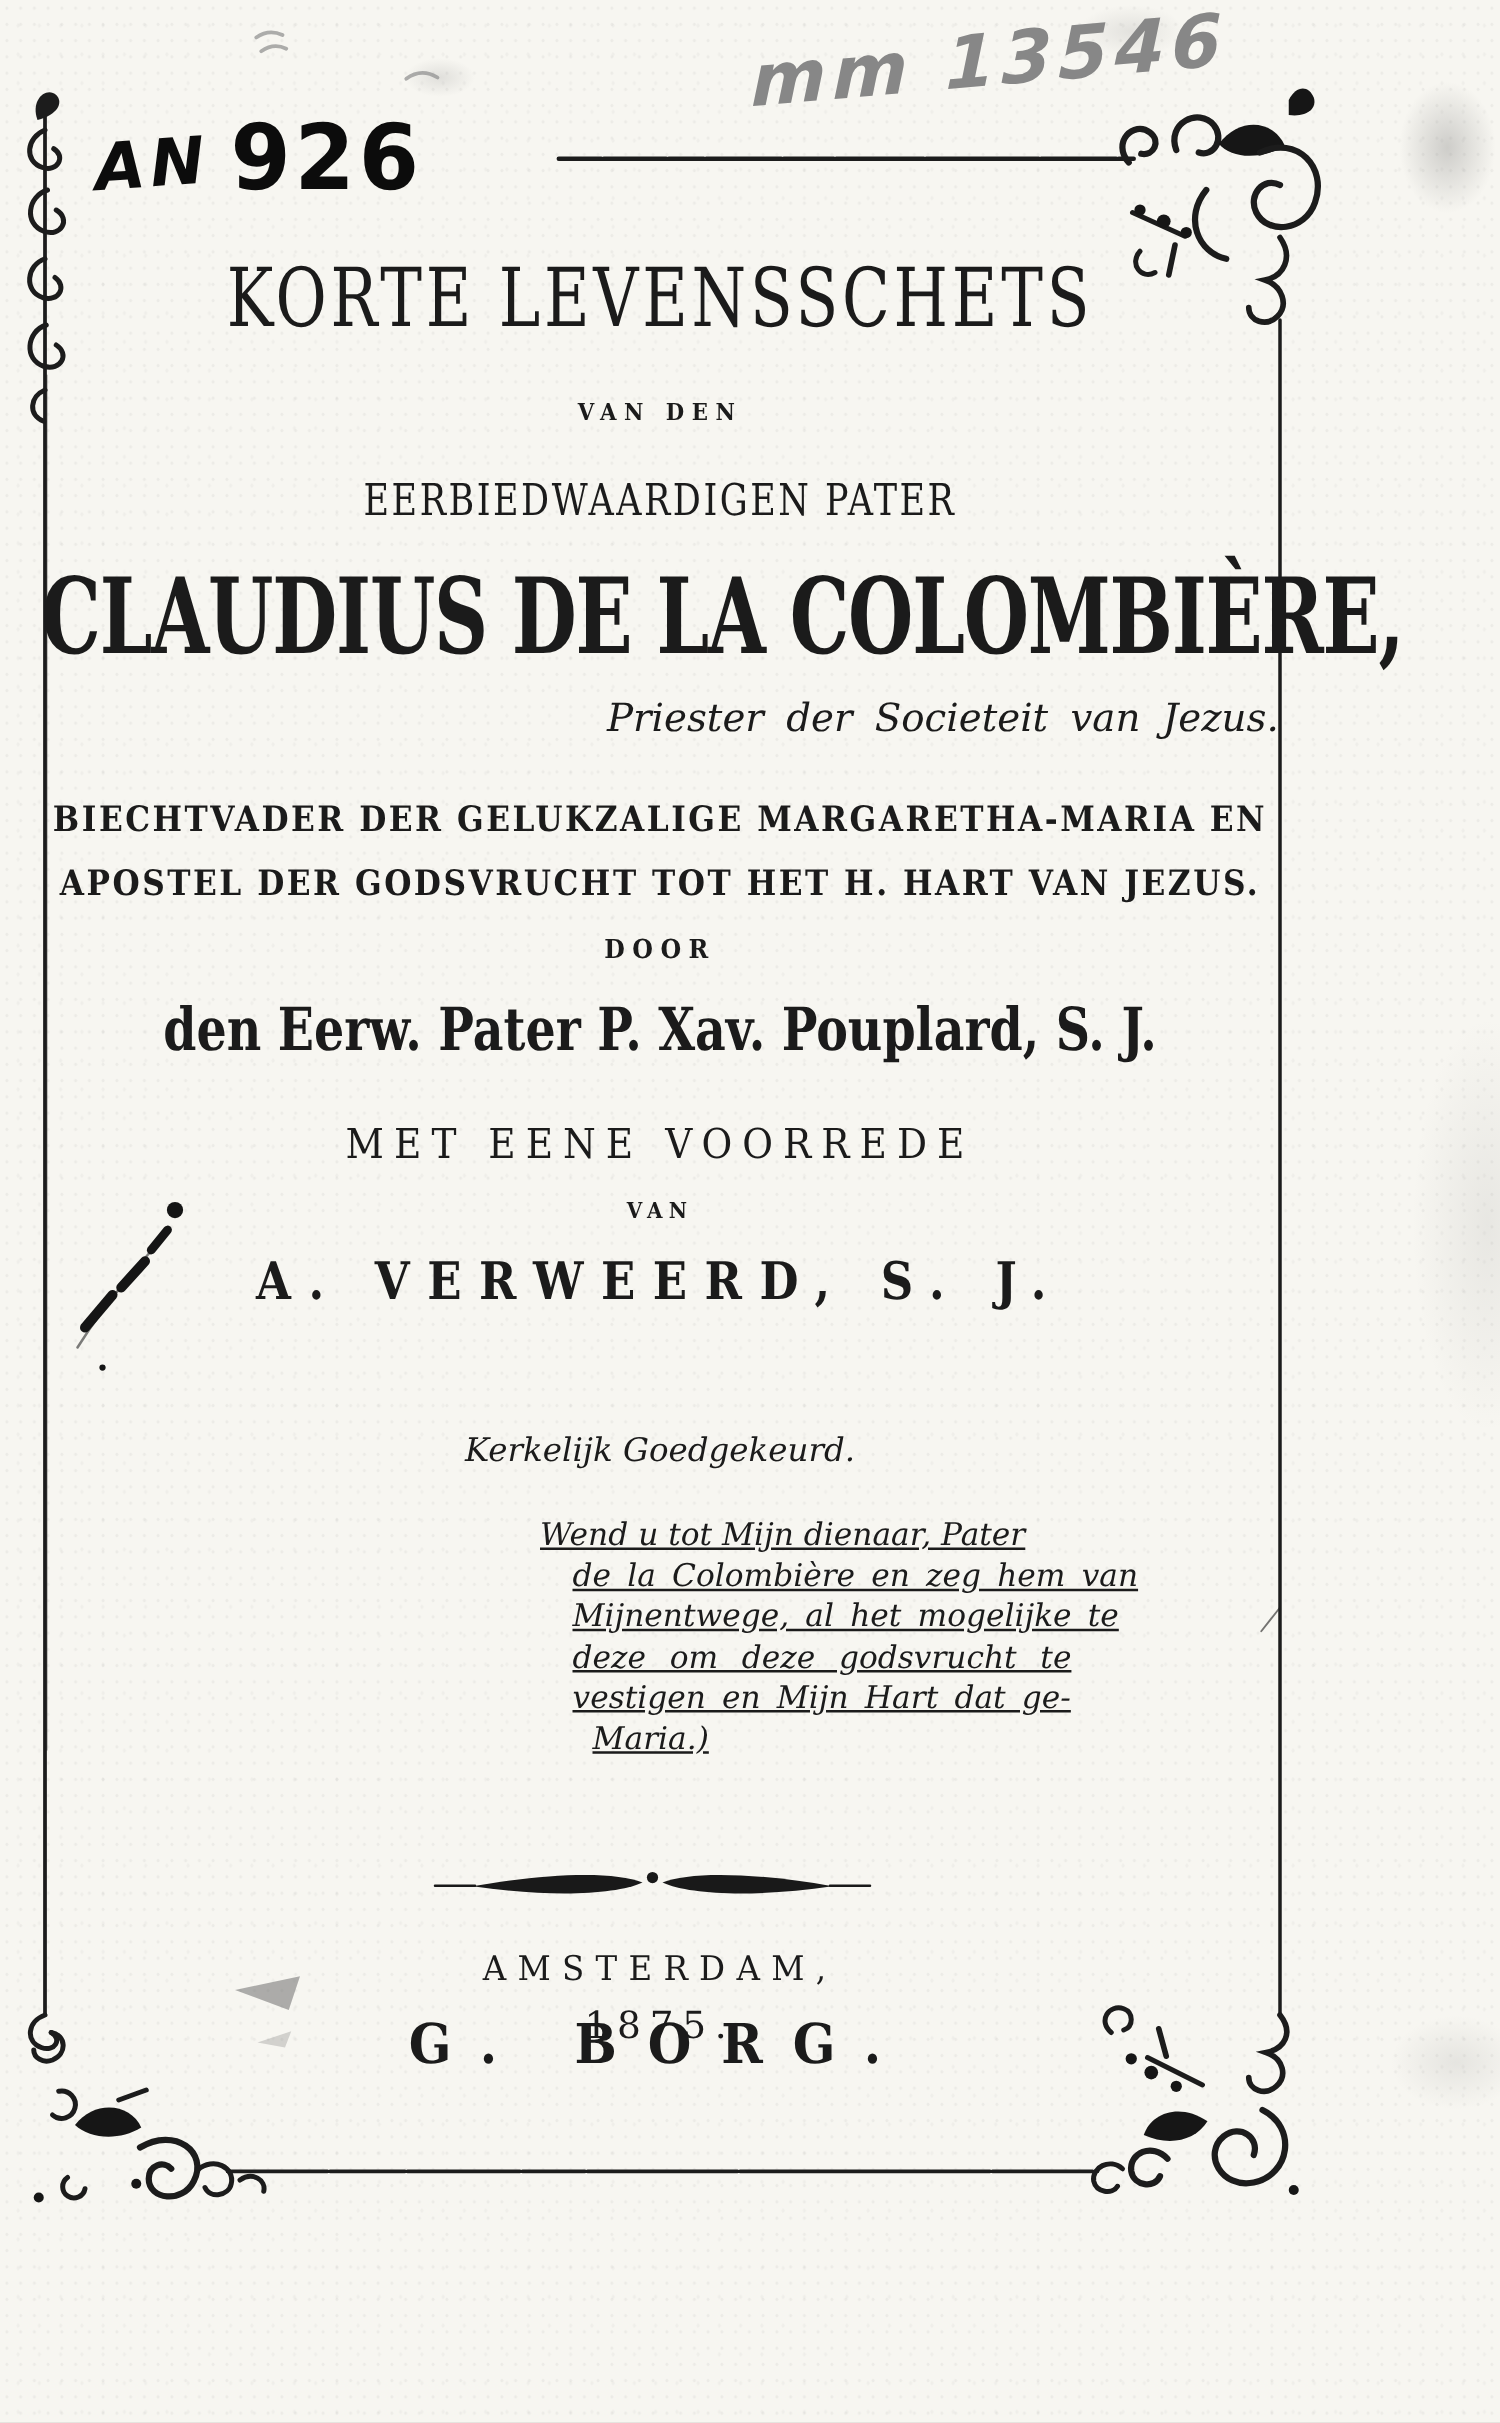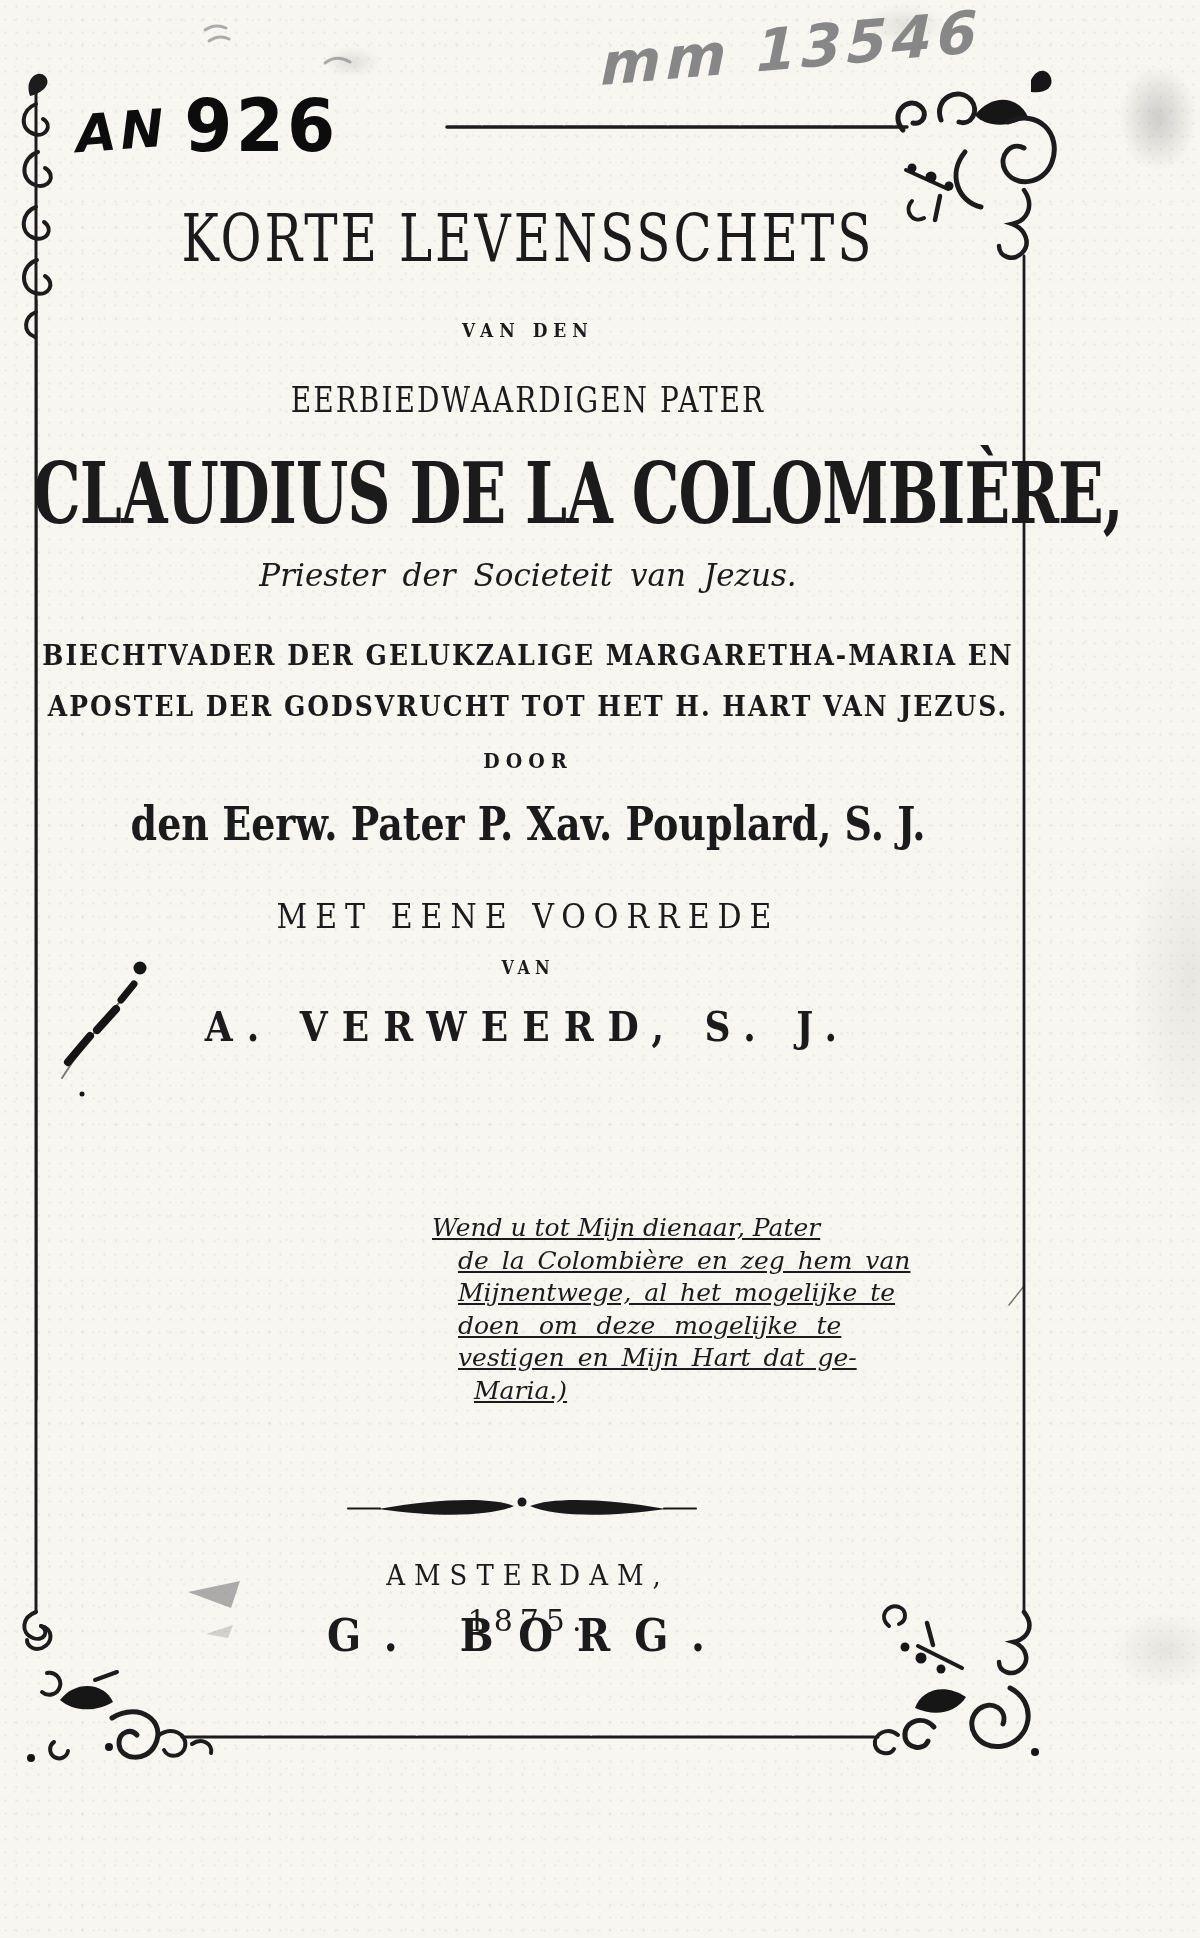--- a/index.html
+++ b/index.html
@@ -33,21 +33,21 @@
   .t{
     position:absolute;left:33px;width:990px;
     text-align:center;line-height:1;
     transform-origin:50% 0;
     white-space:nowrap;
   }
   .half-title   {top:206px;font-size:50px;letter-spacing:3px;transform:scale(1,1.3);}
   .van-den      {top:322px;font-size:17px;letter-spacing:6px;font-weight:700;transform:scale(1,1.1);}
   .honorific    {top:383px;font-size:28px;letter-spacing:2px;transform:scale(1,1.25);}
   .main-title   {top:452px;font-size:60px;font-weight:700;letter-spacing:-1px;transform:scale(1,1.4);}
-  .subtitle     {top:560px;font-size:31px;font-style:italic;word-spacing:8px;}
+  .subtitle     {top:560px;font-size:31px;font-style:italic;word-spacing:8px;text-align:right;}
   .roles        {top:630px;font-size:25px;letter-spacing:2px;font-weight:700;line-height:1.84;transform:scale(1,1.12);}
   .door         {top:750px;font-size:19px;letter-spacing:6px;font-weight:700;transform:scale(1,1.1);}
   .author       {top:800px;font-size:38px;font-weight:700;transform:scale(1,1.25);}
   .preface      {top:900px;font-size:30px;letter-spacing:8px;transform:scale(1,1.1);}
   .van          {top:960px;font-size:16px;letter-spacing:5px;font-weight:700;transform:scale(1,1.1);}
   .preface-auth {top:1005px;font-size:36px;font-weight:700;letter-spacing:14px;transform:scale(1,1.15);}
   .fransch      {top:1080px;font-size:28px;font-weight:700;letter-spacing:4px;}
   .kerkelijk    {top:1148px;font-size:26px;font-style:italic;}
   .imprint-city {top:1562px;font-size:26px;letter-spacing:9px;transform:scale(1,1.05);}
   .imprint-pub  {top:1614px;font-size:40px;font-weight:700;letter-spacing:24px;transform:scale(1,1.1);}
@@ -208,26 +208,27 @@
   <div class="t roles">
     <div>BIECHTVADER DER GELUKZALIGE MARGARETHA-MARIA EN</div>
     <div>APOSTEL DER GODSVRUCHT TOT HET H. HART VAN JEZUS.</div>
   </div>
 
   <div class="t door">DOOR</div>
   <div class="t author">den Eerw. Pater P. Xav. Pouplard, S. J.</div>
   <div class="t preface">MET EENE VOORREDE</div>
   <div class="t van">VAN</div>
   <div class="t preface-auth">A. VERWEERD, S. J.</div>
+  <div class="t kerkelijk">Kerkelijk Goedgekeurd.</div>
 
   <div class="quote">
     <div class="ql">Wend u tot Mijn dienaar, Pater</div>
     <div class="ql qi qw1">de la Colombière en zeg hem van</div>
     <div class="ql qi qw1">Mijnentwege, al het mogelijke te</div>
-    <div class="ql qi qw2">doen om deze mogelijke te</div>
+    <div class="ql qi qw2">deze om deze godsvrucht te</div>
     <div class="ql qi qw1">vestigen en Mijn Hart dat ge-</div>
     <div class="ql qi2">Maria.)</div>
   </div>
 
   <div class="t imprint-city">AMSTERDAM,</div>
   <div class="t imprint-pub">G. BORG.</div>
   <div class="t imprint-year">1875.</div>
 
 </div>
 

